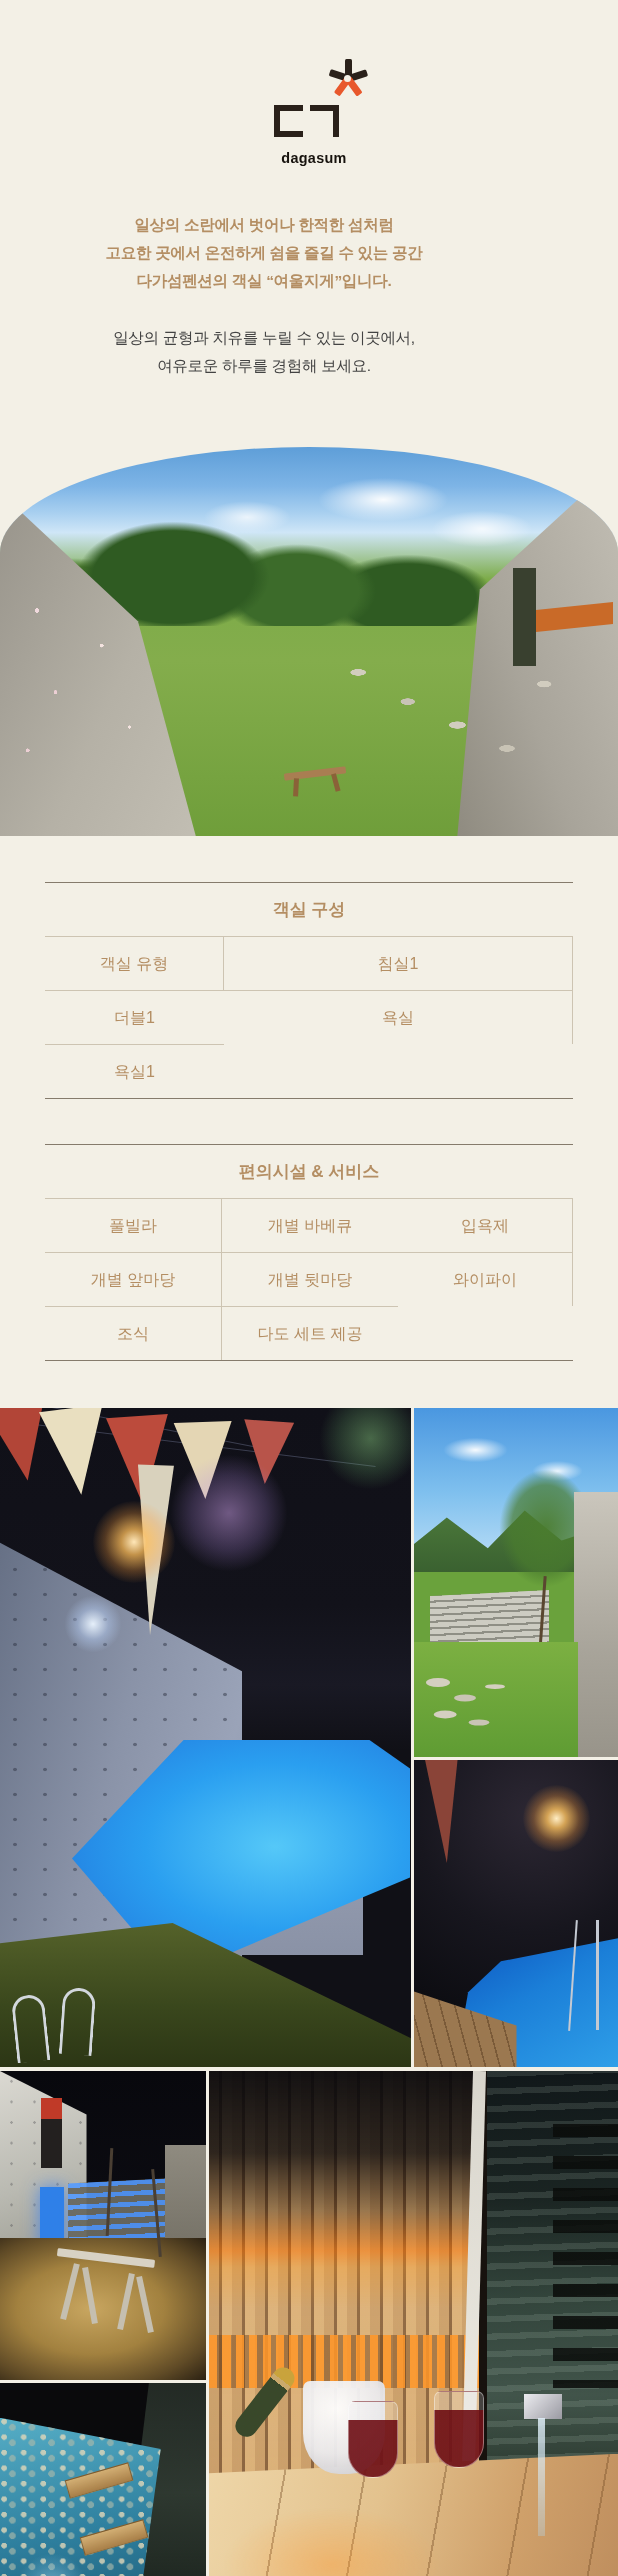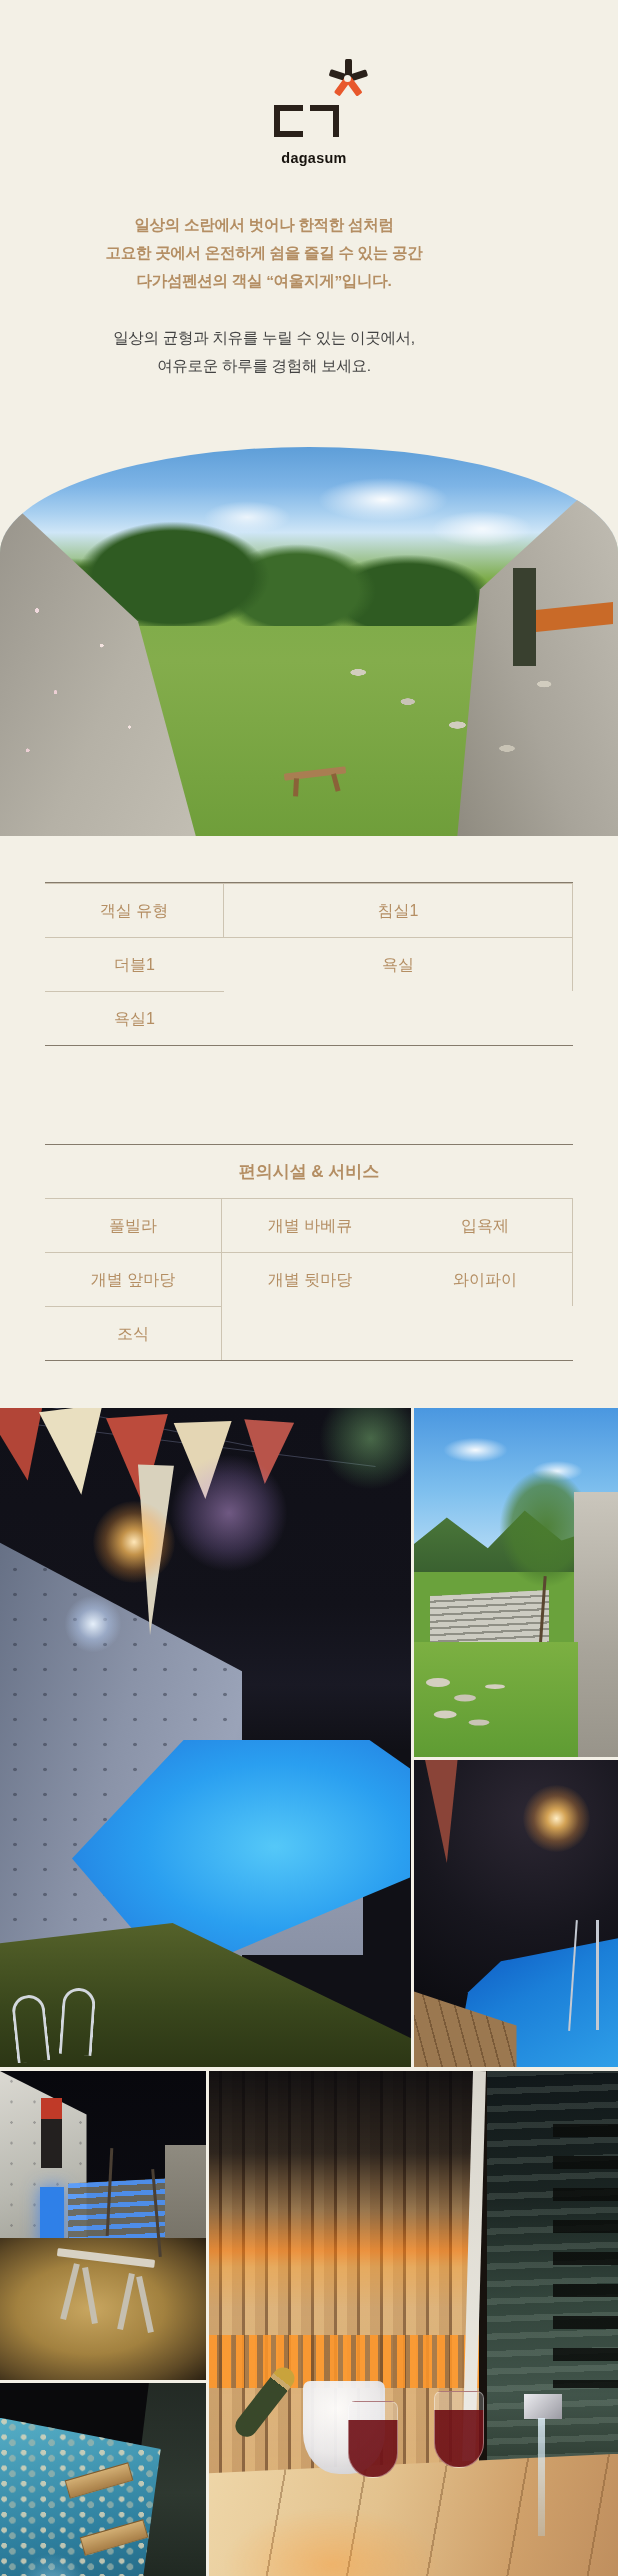--- a/index.html
+++ b/index.html
@@ -268,39 +268,41 @@
     <div class="hero-wall-left"></div>
     <div class="hero-blossoms"></div>
     <div class="hero-bldg-right"></div>
     <div class="hero-soffit"></div>
     <div class="hero-sign"></div>
     <div class="hero-path"></div>
     <div class="hero-bench"></div>
   </div>
 
   <section class="tbl tbl-room">
+    <div class="tbl-title">객실 구성</div>
     <div class="tbl-grid room-grid">
       <div class="cell br">객실 유형</div>
       <div class="cell br">침실1</div>
       <div class="cell">더블1</div>
       <div class="cell br">욕실</div>
       <div class="cell">욕실1</div>
     </div>
   </section>
 
   <section class="tbl tbl-amen">
     <div class="tbl-title">편의시설 &amp; 서비스</div>
     <div class="tbl-grid amen-grid">
       <div class="cell br">풀빌라</div>
       <div class="cell">개별 바베큐</div>
       <div class="cell br">입욕제</div>
       <div class="cell br">개별 앞마당</div>
       <div class="cell">개별 뒷마당</div>
       <div class="cell br">와이파이</div>
       <div class="cell br">조식</div>
+      <div class="cell">다도 세트 제공</div>
     </div>
   </section>
 
   <div class="gallery">
 
     <div class="photo a1">
       <div class="a1-wall-left">
         <div class="a1-wall-dots"></div>
       </div>
       <div class="a1-wall-back"></div>

